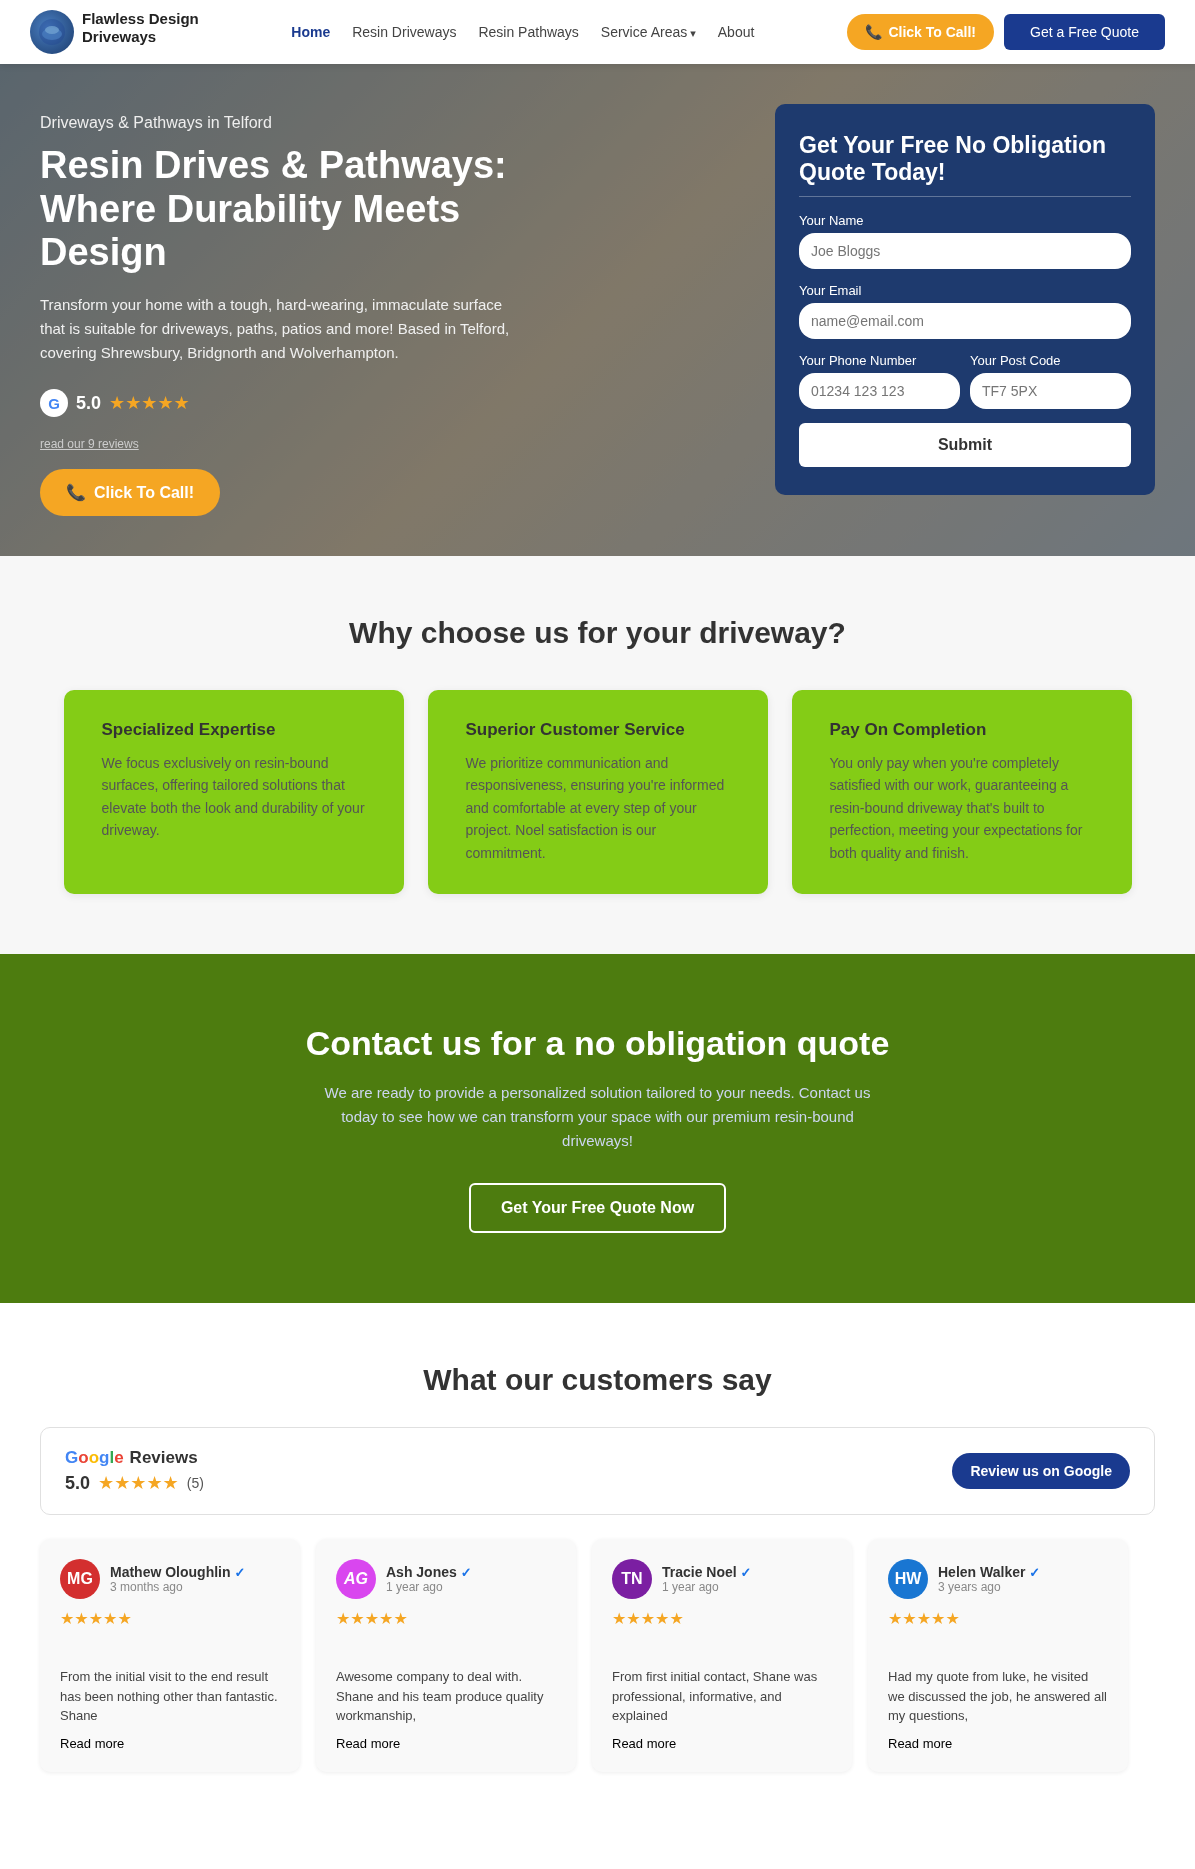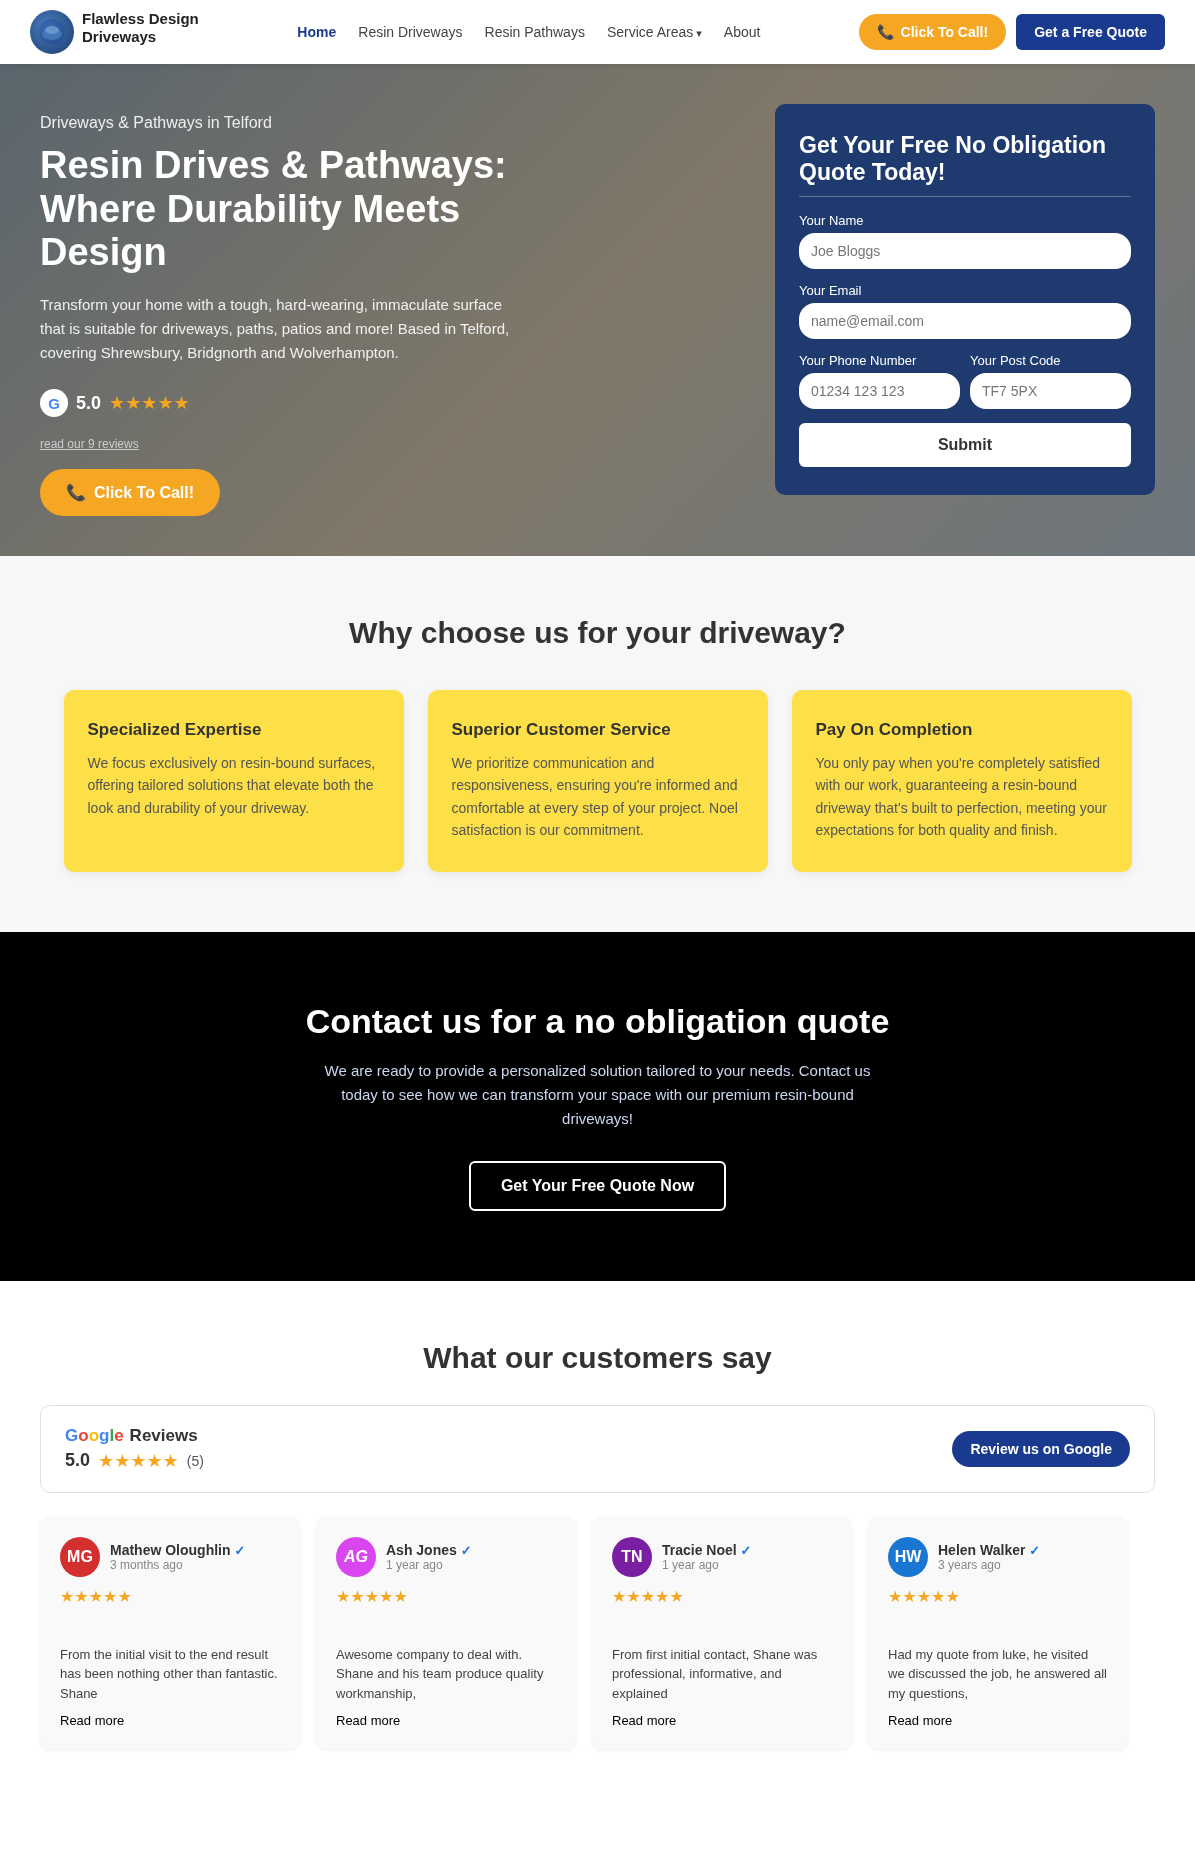--- a/index.html
+++ b/index.html
@@ -23,22 +23,22 @@
     .nav-links a { text-decoration: none; color: #444; font-size: 14px; }
     .nav-links a.active { color: #1a3a8f; font-weight: bold; }
     .nav-links .dropdown { position: relative; }
     .nav-links .dropdown::after { content: ' ▾'; font-size: 11px; }
     .nav-cta-call {
       background: #f5a623; color: #fff; border: none; padding: 10px 18px;
       border-radius: 25px; font-size: 14px; font-weight: bold; cursor: pointer;
       display: flex; align-items: center; gap: 6px;
     }
     .nav-cta-quote {
-      background: #1a3a8f; color: #fff; border: none; padding: 10px 18px;
-      border-radius: 6px; font-size: 14px; font-weight: bold; cursor: pointer;
+      background: #1a3a8f; color: #fff; border: none; padding: 10px 26px;
+      border-radius: 6px; font-size: 14px; font-weight: normal; cursor: pointer;
     }
 
     
     .hero {
       position: relative; min-height: 440px;
       background: linear-gradient(rgba(0,0,0,0.35), rgba(0,0,0,0.35)),
         linear-gradient(135deg, #8a9ba8 0%, #c5b8a0 50%, #a8b5c0 100%);
       display: flex; align-items: flex-start; justify-content: space-between;
       padding: 40px 40px 40px 40px; gap: 30px;
     }
@@ -78,29 +78,29 @@
     .btn-submit {
       width: 100%; padding: 13px; background: #fff; color: #333;
       border: none; border-radius: 6px; font-size: 16px; font-weight: bold; cursor: pointer;
     }
 
     
     .why-section { padding: 60px 40px; background: #f7f7f7; text-align: center; }
     .why-section h2 { font-size: 30px; font-weight: 900; margin-bottom: 40px; }
     .why-cards { display: flex; gap: 24px; justify-content: center; flex-wrap: wrap; }
     .why-card {
-      background: #fde047; border-radius: 10px; padding: 30px 24px;
+      background: #84cc16; border-radius: 10px; padding: 30px 38px;
       max-width: 340px; text-align: left; box-shadow: 0 2px 8px rgba(0,0,0,0.08);
     }
     .why-card h3 { font-size: 17px; font-weight: bold; margin-bottom: 12px; }
     .why-card p { font-size: 14px; line-height: 1.6; color: #555; }
 
     
     .cta-section {
-      background: #000000; padding: 70px 40px; text-align: center; color: #fff;
+      background: #4d7c0f; padding: 70px 40px; text-align: center; color: #fff;
     }
     .cta-section h2 { font-size: 34px; font-weight: 900; margin-bottom: 18px; }
     .cta-section p { font-size: 15px; line-height: 1.6; color: #ccd6f0; max-width: 580px; margin: 0 auto 30px; }
     .btn-cta-outline {
       background: transparent; color: #fff; border: 2px solid #fff;
       padding: 14px 30px; border-radius: 6px; font-size: 16px; font-weight: bold; cursor: pointer;
     }
 
     
     .reviews-section { padding: 60px 40px; background: #fff; }

